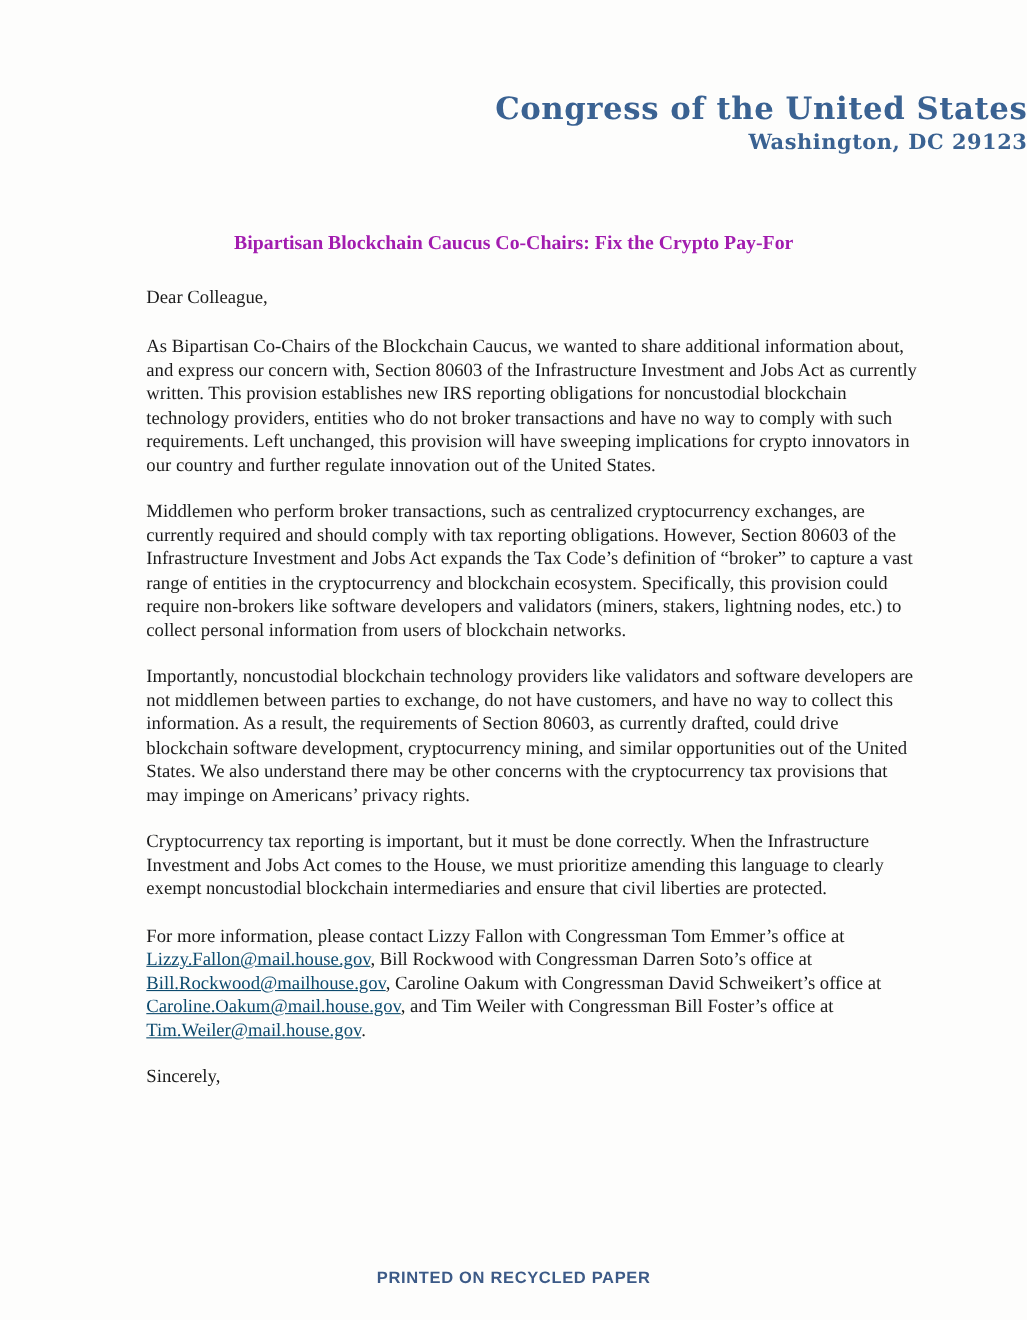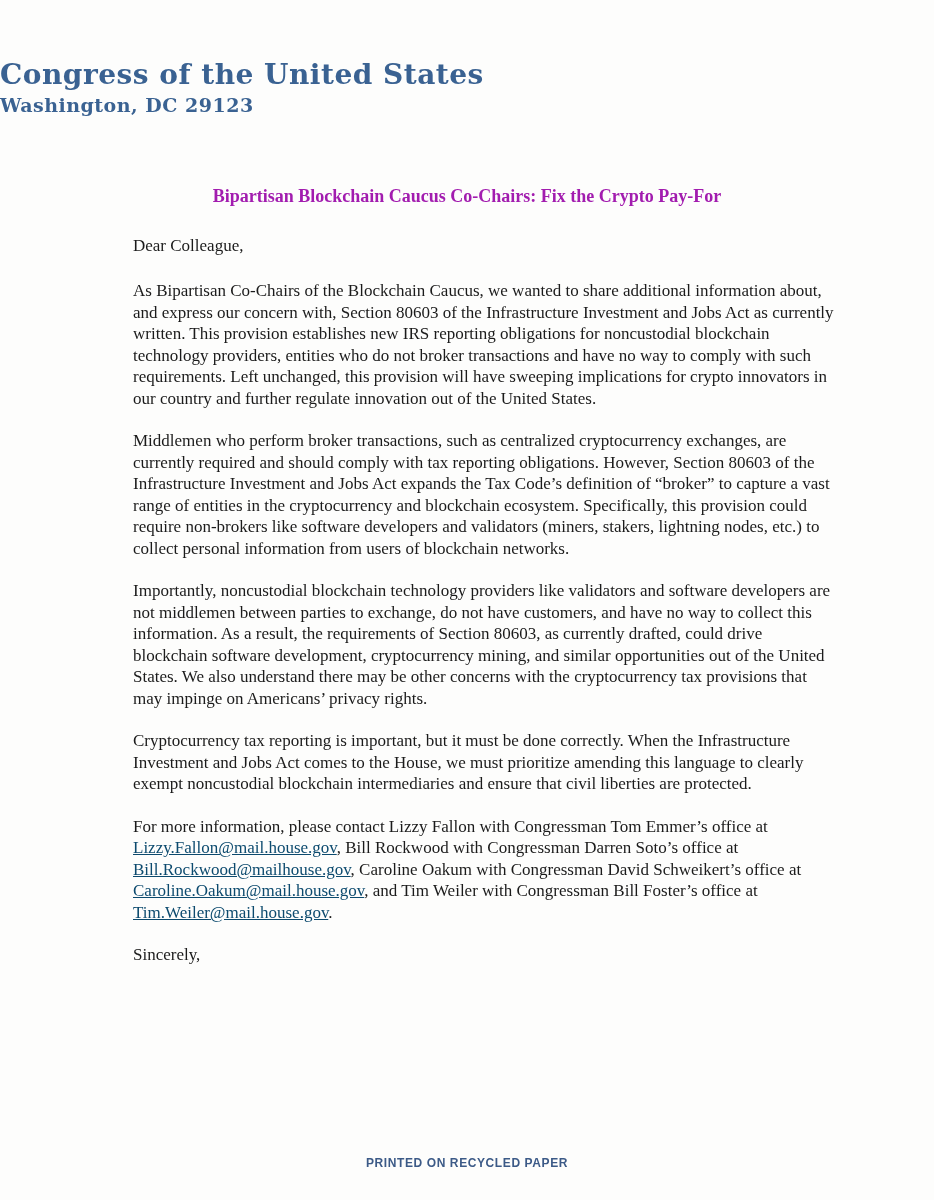--- a/index.html
+++ b/index.html
@@ -11,22 +11,22 @@
     position: relative;
     width: 934px;
     height: 1200px;
     margin: 0 auto;
     background: #fdfdfc;
     font-family: "Liberation Serif", serif;
     color: #1b1b1b;
     overflow: hidden;
   }
   .letterhead {
-    text-align: left;
-    padding-top: 60px;
+    text-align: right;
+    padding-top: 84px;
     color: #3a6292;
   }
   .lh1 {
     font-family: "DejaVu Serif", serif;
     font-weight: bold;
     font-size: 28px;
     line-height: 1.1;
     letter-spacing: 0.5px;
   }
   .lh2 {
@@ -63,21 +63,21 @@
     color: #0c4a6e;
     text-decoration: underline;
   }
   .footer {
     position: absolute;
     bottom: 30px;
     left: 0;
     width: 100%;
     text-align: center;
     font-family: "Liberation Sans", sans-serif;
-    font-size: 12px;
+    font-size: 15px;
     letter-spacing: 0.6px;
     color: #3c5a87;
     font-weight: bold;
   }
 </style>
 </head>
 <body>
 
 <div class="page">
 

